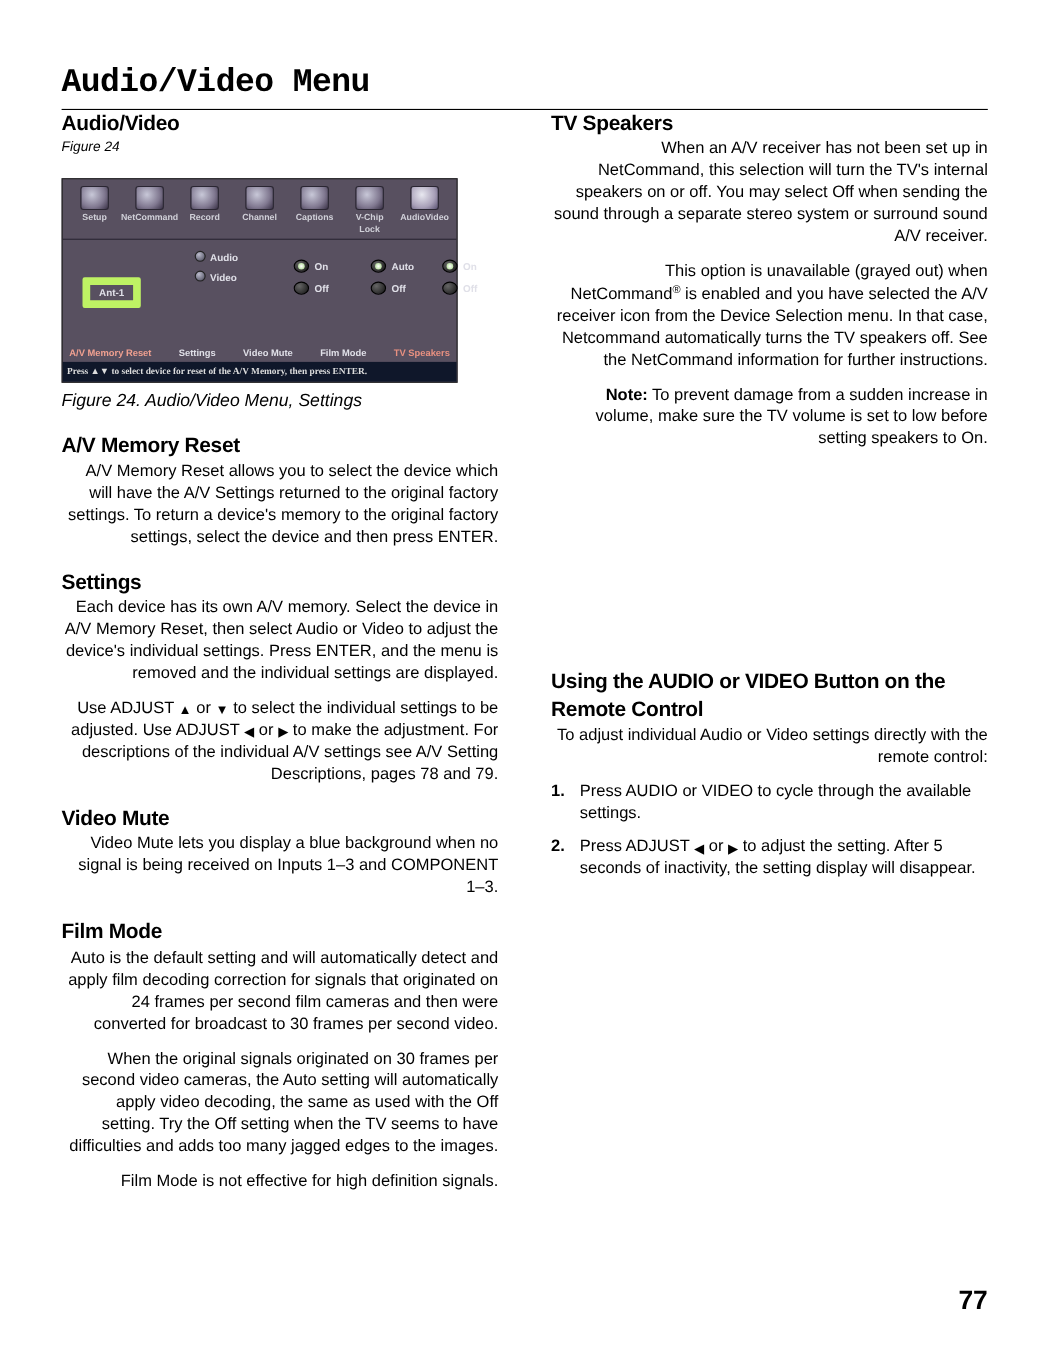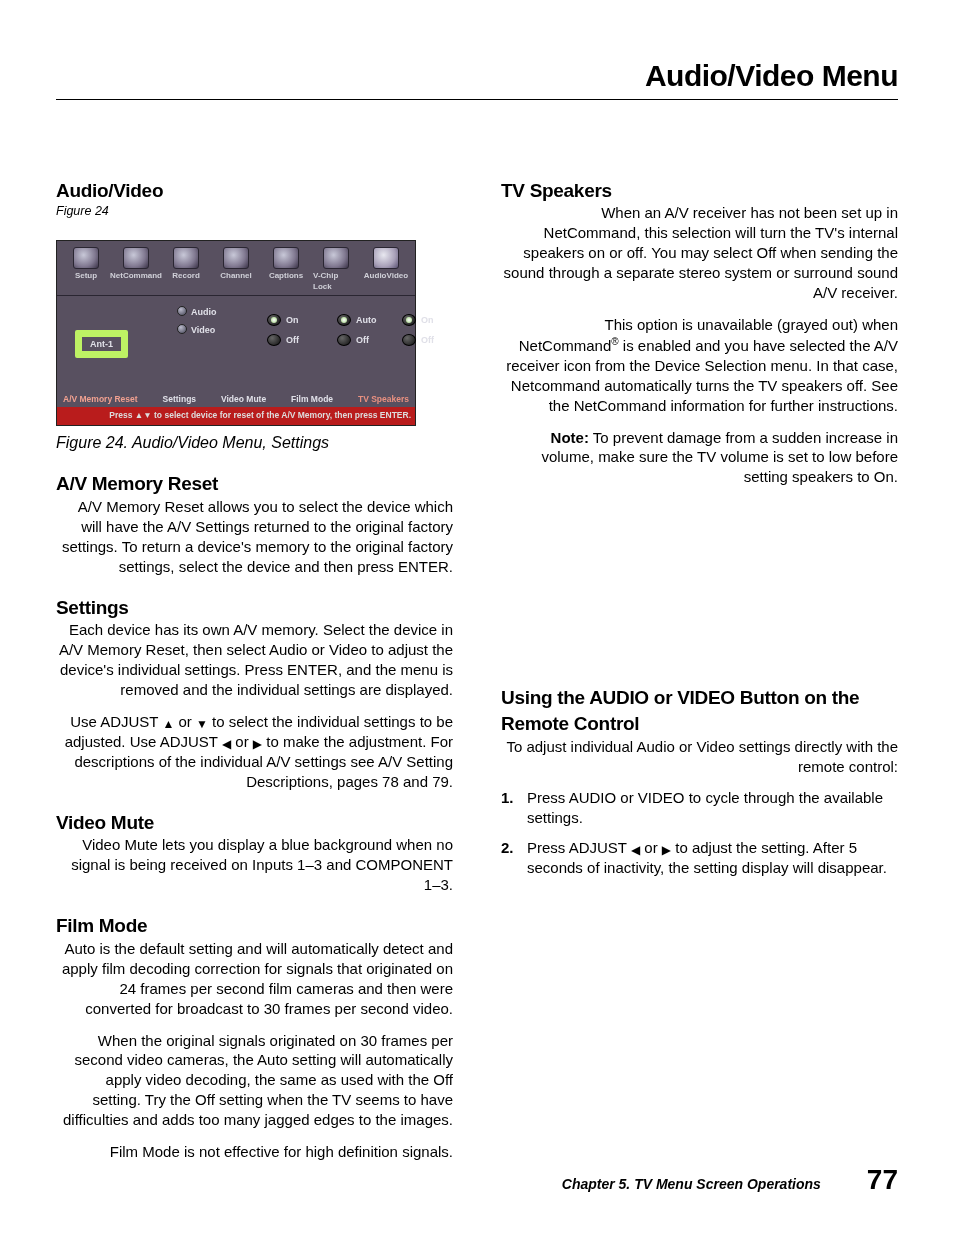--- a/index.html
+++ b/index.html
@@ -7,28 +7,26 @@
     font-family: Helvetica, Arial, sans-serif;
     font-size: 15px;
     line-height: 1.35;
     color: #000;
     width: 954px;
     height: 1235px;
     padding: 56px 56px 30px 56px;
     position: relative;
   }
   .page-title {
-    font-family: Liberation Sans, sans-serif;
+    font-family: Liberation Mono, monospace;
     font-size: 30px;
     font-weight: 700;
     letter-spacing: -0.5px;
     border-bottom: 1px solid #000;
     padding-bottom: 2px;
-    margin-bottom: 78px;
-    text-align: right;
   }
   .cols {
     display: flex;
     gap: 48px;
   }
   .col { flex: 1 1 0; min-width: 0; }
   h2.sec {
     font-size: 19px;
     font-weight: 700;
     margin-bottom: 0px;
@@ -57,20 +55,21 @@
     margin-top: 20px;
     font-family: Arial, sans-serif;
     color: #e0e0e8;
     font-size: 10px;
   }
   .ui-tabs {
     display: flex;
     justify-content: space-between;
     padding: 6px 6px 2px 6px;
     border-bottom: 1px solid #2a2632;
+    text-align: center;
   }
   .ui-tab {
     display: flex; flex-direction: column; align-items: center;
     width: 46px;
   }
   .ui-tab-icon {
     width: 26px; height: 22px;
     background: radial-gradient(circle at 40% 35%, #c8c8d8 0%, #807890 60%, #383045 100%);
     border: 1px solid #2a2632;
     border-radius: 3px;
@@ -107,22 +106,22 @@
   .col-vm{ left:210px; }
   .col-fm{ left:280px; }
   .col-tv{ left:345px; top:18px; position:absolute; display:flex;flex-direction:column; gap:8px;}
   .ui-subhdr {
     display:flex; justify-content:space-between;
     padding: 0 6px 2px 6px;
     font-size:8.5px; font-weight:700;
   }
   .ui-subhdr .red { color:#e89080; }
   .ui-footer {
-    background:#b91c1c; color:#ddd; font-size:8.5px; font-weight:700;
-    text-align:right; padding:3px 4px;
+    background:#0f172a; color:#ddd; font-size:8.5px; font-weight:700;
+    text-align:left; padding:3px 4px;font-family:Liberation Serif, serif;
   }
 
   .tri { display:inline-block; font-size:12px; line-height:1; vertical-align: -1px;}
   ol.steps { list-style: none; padding-left: 0; counter-reset: step; }
   ol.steps li {
     counter-increment: step;
     position: relative;
     padding-left: 26px;
     margin-bottom: 10px;
     line-height:1.33;
@@ -134,21 +133,21 @@
   }
   .footer {
     position: absolute;
     bottom: 36px;
     right: 56px;
     display: flex;
     align-items: baseline;
     gap: 24px;
   }
   .footer .chap { font-style: italic; font-weight: 700; font-size: 14px; }
-  .footer .pn { font-family: Helvetica, Arial, sans-serif; font-size: 28px; font-weight: 700; margin-left: 22px; }
+  .footer .pn { font-family: Helvetica, Arial, sans-serif; font-size: 24px; font-weight: 700; margin-left: 22px; }
   .break-lg { height: 180px; }
   sup{font-size:10px; vertical-align: super;}
 </style>
 </head>
 <body>
 
 <h1 class="page-title">Audio/Video Menu</h1>
 
 <div class="cols">
 
@@ -294,15 +293,14 @@
         <li>
           <span>Press ADJUST </span><span class="tri">◀</span><span> or </span><span class="tri">▶</span><span> to adjust the setting.  After 5 seconds of inactivity, the setting display will disappear.</span>
         </li>
       </ol>
     </div>
 
   </div>
 </div>
 
 <div class="footer">
-  <span class="chap">Chapter 5. TV Menu Screen Operations</span>
   <span class="pn">77</span>
 </div>
 
 </body></html>

